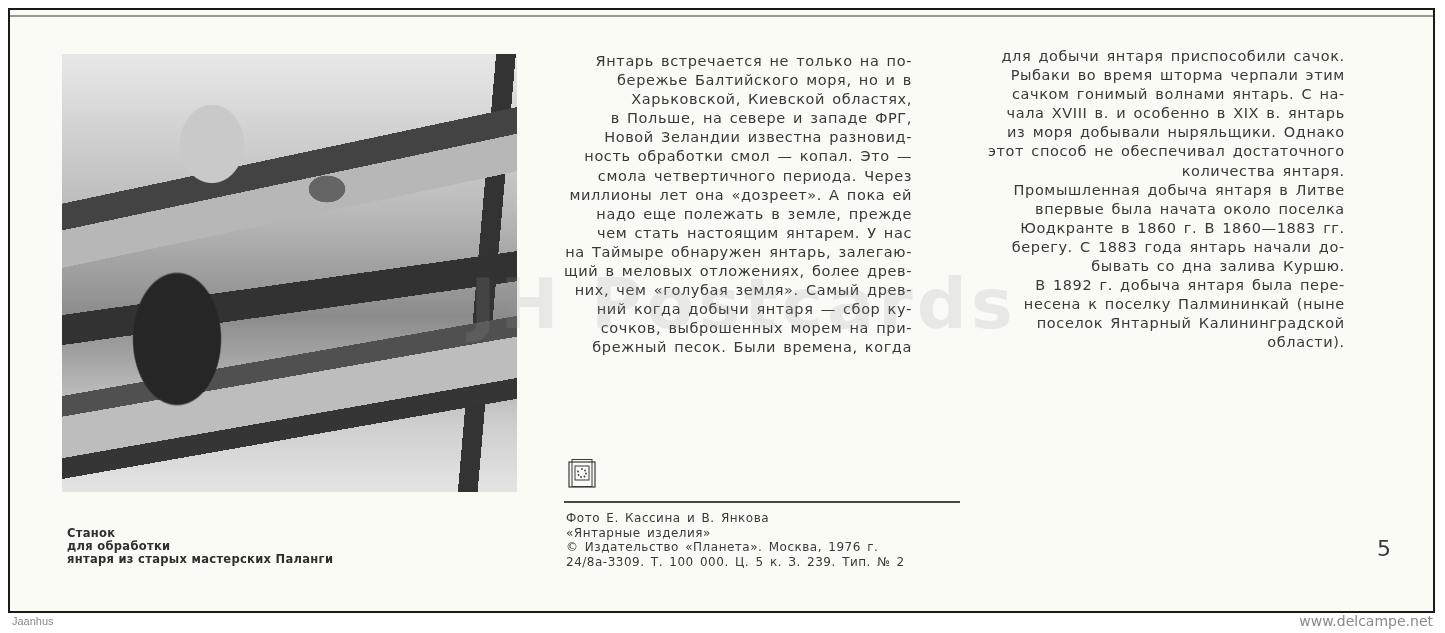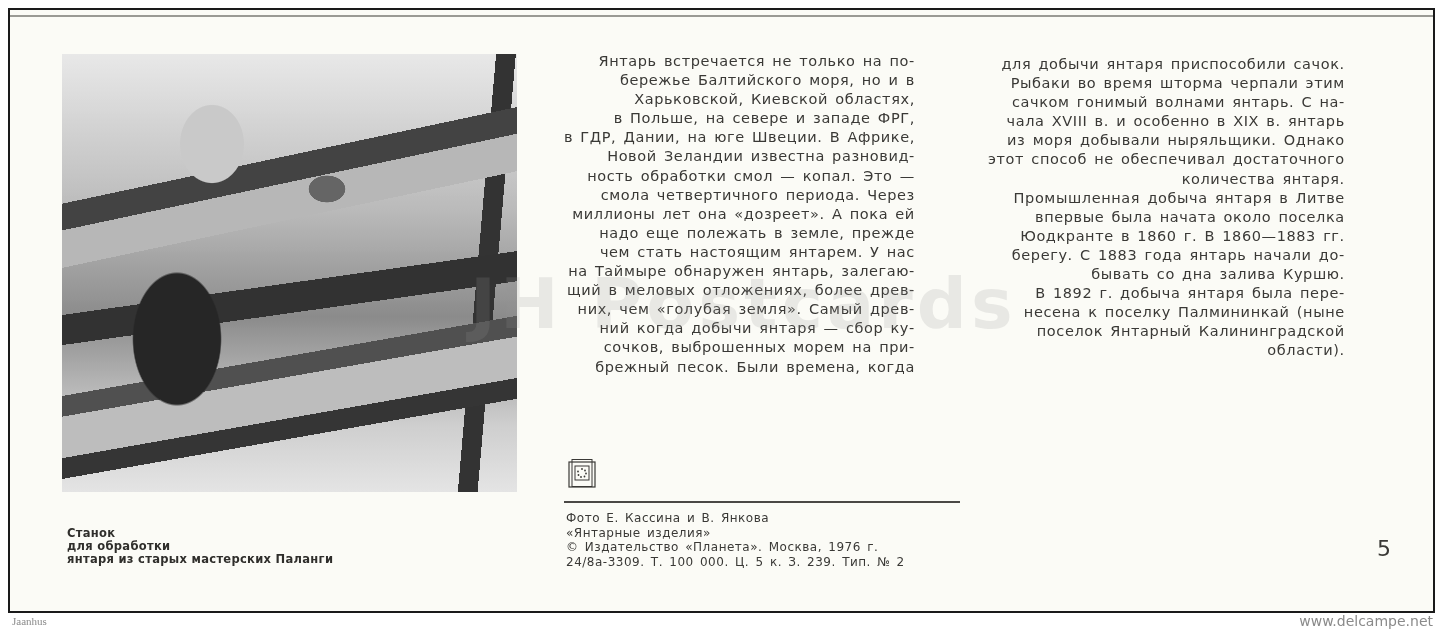--- a/index.html
+++ b/index.html
@@ -53,21 +53,21 @@
       position: absolute;
       font-family: "DejaVu Sans", sans-serif;
       font-size: 14.5px;
       line-height: 19.1px;
       color: #3a3936;
       letter-spacing: 0.6px;
       word-spacing: 2px;
     }
     .col div { white-space: nowrap; text-align: right; }
     .col-1 { left: 564px; top: 52px; }
-    .col-2 { left: 988px; top: 55px; }
+    .col-2 { left: 988px; top: 47px; }
     .publisher-logo {
       position: absolute;
       left: 568px; top: 458px;
       width: 28px; height: 30px;
     }
     .credits-rule {
       position: absolute;
       left: 564px; top: 501px;
       width: 396px; height: 1.5px;
       background: #4a4845;
@@ -96,21 +96,21 @@
       font-family: "DejaVu Sans", sans-serif;
       font-weight: bold;
       font-size: 70px;
       letter-spacing: 4px;
       color: rgba(150,150,150,0.18);
       white-space: nowrap;
       pointer-events: none;
     }
     .site-left {
       position: absolute; left: 12px; top: 615px;
-      font-family: Liberation Serif, serif;
+      font-family: Liberation Sans, sans-serif;
       font-size: 11px; color: #8a8a8a;
     }
     .site-right {
       position: absolute; right: 12px; top: 613px;
       font-family: "DejaVu Sans", sans-serif;
       font-size: 14px; color: #8a8a8a; text-align: center;
     }
   </style>
 </head>
 <body>
@@ -125,21 +125,20 @@
   <div>Станок</div>
   <div>для обработки</div>
   <div>янтаря из старых мастерских Паланги</div>
 </div>
 
 <div class="col col-1">
   <div>Янтарь встречается не только на по-</div>
   <div>бережье Балтийского моря, но и в</div>
   <div>Харьковской, Киевской областях,</div>
   <div>в Польше, на севере и западе ФРГ,</div>
-  <div>в ГДР, Дании, на юге Швеции. В Африке,</div>
   <div>Новой Зеландии известна разновид-</div>
   <div>ность обработки смол — копал. Это —</div>
   <div>смола четвертичного периода. Через</div>
   <div>миллионы лет она «дозреет». А пока ей</div>
   <div>надо еще полежать в земле, прежде</div>
   <div>чем стать настоящим янтарем. У нас</div>
   <div>на Таймыре обнаружен янтарь, залегаю-</div>
   <div>щий в меловых отложениях, более древ-</div>
   <div>них, чем «голубая земля». Самый древ-</div>
   <div>ний когда добычи янтаря — сбор ку-</div>

